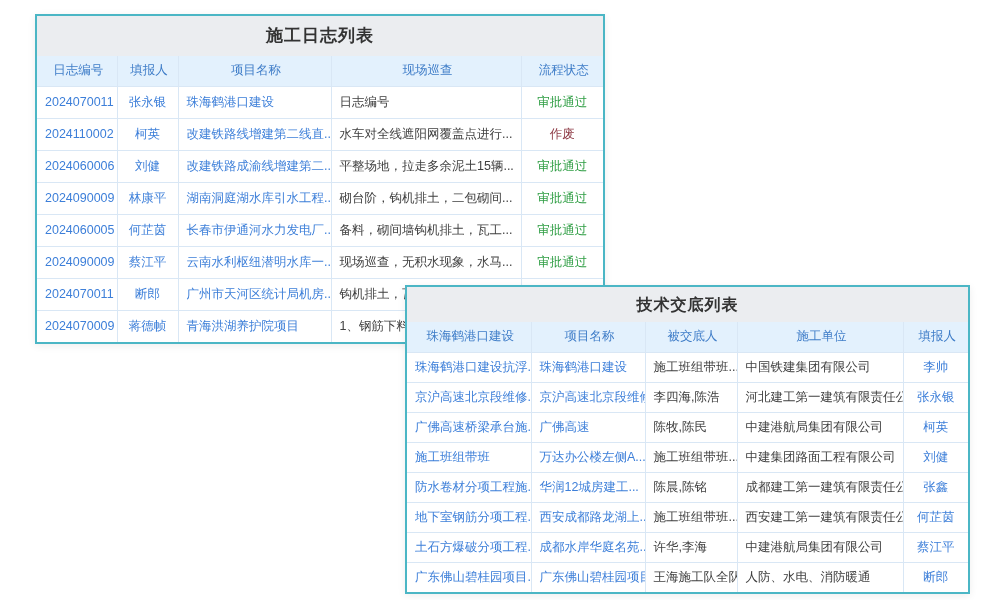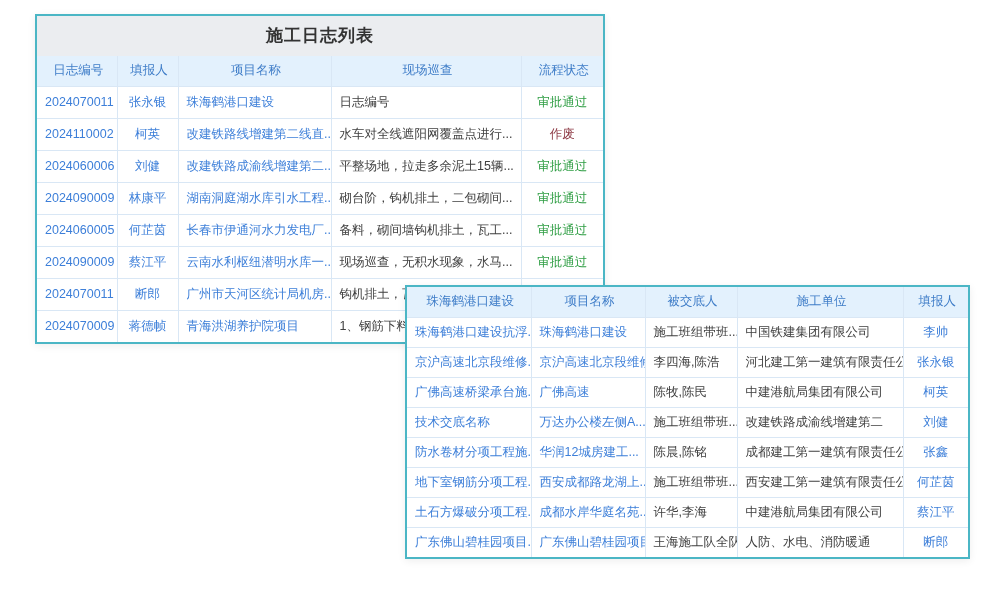--- a/index.html
+++ b/index.html
@@ -136,20 +136,21 @@
           <td class="link center">蒋德帧</td>
           <td class="link left">青海洪湖养护院项目</td>
           <td class="plain left">1、钢筋下料...</td>
           <td class="status center"></td>
         </tr>
       </tbody>
   </table>
 </div>
 
 <div class="panel panel-disclosure">
+  <div class="panel-title">技术交底列表</div>
   <table class="grid">
     <colgroup>
       <col style="width:124px">
         <col style="width:114px">
         <col style="width:92px">
         <col style="width:166px">
         <col style="width:65px">
     </colgroup>
     <thead>
       <tr>
@@ -176,24 +177,24 @@
           <td class="link center">张永银</td>
         </tr>
         <tr>
           <td class="link left">广佛高速桥梁承台施...</td>
           <td class="link left">广佛高速</td>
           <td class="plain left">陈牧,陈民</td>
           <td class="plain left">中建港航局集团有限公司</td>
           <td class="link center">柯英</td>
         </tr>
         <tr>
-          <td class="link left">技术交底名称</td>
+          <td class="link left">施工班组带班</td>
           <td class="link left">万达办公楼左侧A...</td>
           <td class="plain left">施工班组带班...</td>
-          <td class="plain left">改建铁路成渝线增建第二</td>
+          <td class="plain left">中建集团路面工程有限公司</td>
           <td class="link center">刘健</td>
         </tr>
         <tr>
           <td class="link left">防水卷材分项工程施...</td>
           <td class="link left">华润12城房建工...</td>
           <td class="plain left">陈晨,陈铭</td>
           <td class="plain left">成都建工第一建筑有限责任公司</td>
           <td class="link center">张鑫</td>
         </tr>
         <tr>

